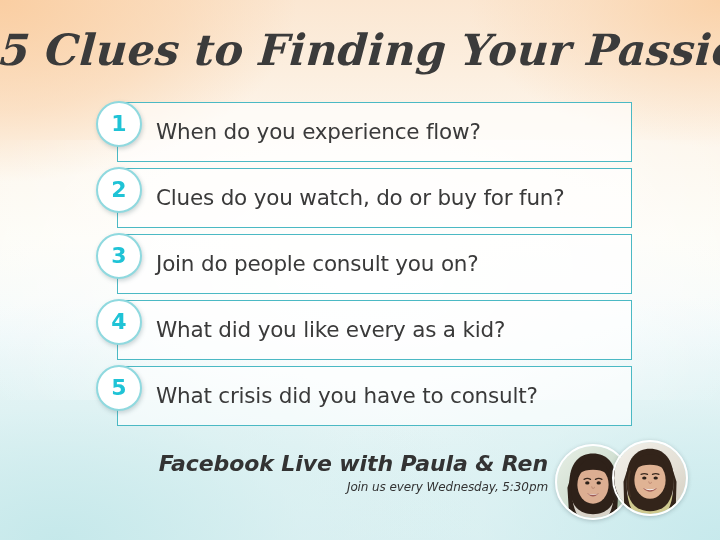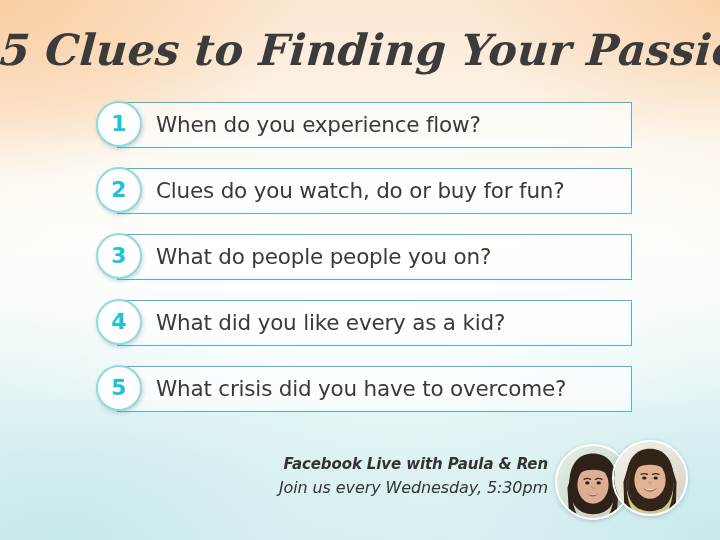--- a/index.html
+++ b/index.html
@@ -63,21 +63,21 @@
     position: absolute;
     left: 96px;
     width: 536px;
     height: 46px;
   }
   .clue-box {
     position: absolute;
     left: 21px;
     top: 0;
     right: 0;
-    height: 46px;
+    height: 60px;
     box-sizing: border-box;
     border: 1px solid #4bb9c4;
     background: rgba(255,255,255,0.62);
     display: flex;
     align-items: center;
   }
   .clue-text {
     margin-left: 38px;
     font-family: "DejaVu Sans", sans-serif;
     font-size: 21.5px;
@@ -114,29 +114,29 @@
   #footer {
     position: absolute;
     left: 150px;
     top: 452px;
     width: 398px;
     text-align: right;
     font-family: "DejaVu Sans", sans-serif;
     color: #333333;
   }
   #footer-line1 {
-    font-size: 15px;
+    font-size: 22px;
     line-height: 24px;
     font-weight: bold;
     font-style: italic;
     letter-spacing: -0.1px;
     white-space: nowrap;
   }
   #footer-line2 {
-    font-size: 16px;
+    font-size: 12px;
     line-height: 23px;
     font-style: italic;
     letter-spacing: -0.1px;
     white-space: nowrap;
   }
 
   
   .avatar {
     position: absolute;
     width: 76px;
@@ -175,39 +175,39 @@
       <div class="clue-box">
         <div class="clue-text">Clues do you watch, do or buy for fun?</div>
       </div>
       <div class="clue-badge">
         <span>2</span>
       </div>
     </div>
 
     <div class="clue-row" style="top:132px;">
       <div class="clue-box">
-        <div class="clue-text">What do people people you on?</div>
+        <div class="clue-text">Join do people consult you on?</div>
       </div>
       <div class="clue-badge">
         <span>3</span>
       </div>
     </div>
 
     <div class="clue-row" style="top:198px;">
       <div class="clue-box">
         <div class="clue-text">What did you like every as a kid?</div>
       </div>
       <div class="clue-badge">
         <span>4</span>
       </div>
     </div>
 
     <div class="clue-row" style="top:264px;">
       <div class="clue-box">
-        <div class="clue-text">What crisis did you have to overcome?</div>
+        <div class="clue-text">What crisis did you have to consult?</div>
       </div>
       <div class="clue-badge">
         <span>5</span>
       </div>
     </div>
 
   </div>
 
   <div id="footer">
     <div id="footer-line1">Facebook Live with Paula &amp; Ren</div>

